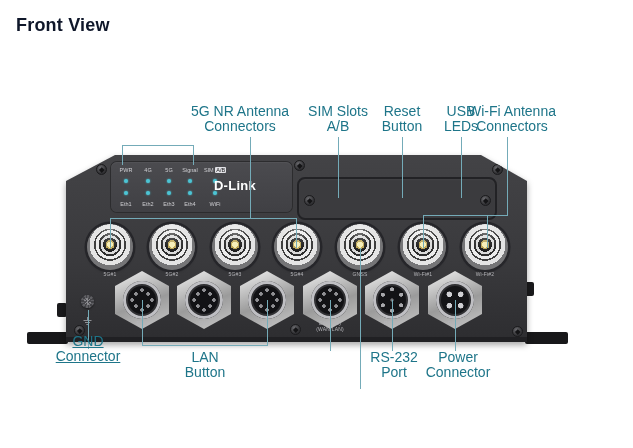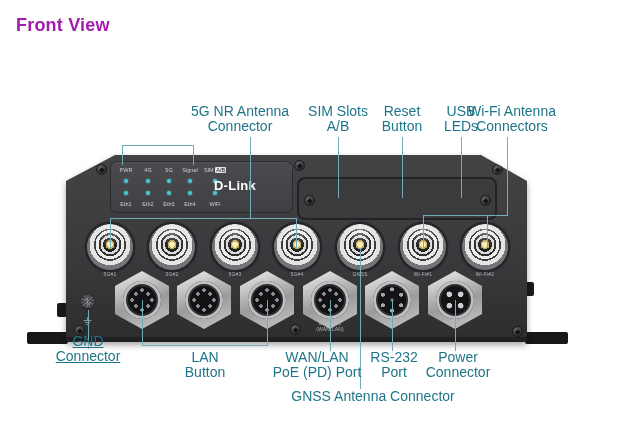--- a/index.html
+++ b/index.html
@@ -1,19 +1,19 @@
 <!DOCTYPE html>
 <html><head>
 <meta charset="utf-8">
 <style>
   html,body{margin:0;padding:0;background:#fff;}
   .stage{position:relative;width:633px;height:448px;background:#fff;overflow:hidden;
          font-family:"Liberation Sans",sans-serif;}
   .title{position:absolute;left:16px;top:14px;font:700 18px/22px "Liberation Sans",sans-serif;
-         color:#a21caf;letter-spacing:.2px;}
+         color:#0f172a;letter-spacing:.2px;}
   .callout{position:absolute;transform:translateX(-50%);text-align:center;
            font:400 14px/15px "Liberation Sans",sans-serif;color:#1e7589;
            white-space:pre-line;z-index:6;}
   .ln{position:absolute;background:#74abb8;z-index:5;}
   
   .device-wrap{position:absolute;left:66px;top:155px;z-index:2;
                filter:drop-shadow(0 3px 3px rgba(0,0,0,.35));}
   .device{position:relative;width:461px;height:187px;
           background:linear-gradient(180deg,#434346,#3a3a3d 55%,#2d2d30);
           clip-path:polygon(49px 0,415px 0,461px 26px,461px 100%,0 100%,0 26px);}
@@ -91,41 +91,38 @@
   .gnd-mark{position:absolute;left:11px;top:157px;width:20px;text-align:center;}
 </style>
 </head>
 <body>
 
 <div class="stage">
 
   <div class="title">Front View</div>
 
   <div class="callout" style="left:240px;top:104px;">5G NR Antenna
-Connector</div>
+Connectors</div>
   <div class="callout" style="left:402px;top:104px;">Reset
 Button</div>
   <div class="callout" style="left:338px;top:104px;">SIM Slots
 A/B</div>
   <div class="callout" style="left:461px;top:104px;">USB
 LEDs</div>
   <div class="callout" style="left:512px;top:104px;">Wi-Fi Antenna
 Connectors</div>
 
   <div class="callout" style="left:88px;top:334px;text-decoration:underline;">GND
 Connector</div>
   <div class="callout" style="left:205px;top:350px;">LAN
 Button</div>
-  <div class="callout" style="left:317px;top:350px;">WAN/LAN
-PoE (PD) Port</div>
   <div class="callout" style="left:394px;top:350px;">RS-232
 Port</div>
   <div class="callout" style="left:458px;top:350px;">Power
 Connector</div>
-  <div class="callout" style="left:373px;top:389px;">GNSS Antenna Connector</div>
 
   <div class="ln" style="left:122px;top:145px;width:72px;height:1px;"></div>
   <div class="ln" style="left:122px;top:145px;width:1px;height:20px;"></div>
   <div class="ln" style="left:193px;top:145px;width:1px;height:20px;"></div>
   <div class="ln" style="left:250px;top:137px;width:1px;height:82px;"></div>
   <div class="ln" style="left:110px;top:218px;width:187px;height:1px;"></div>
   <div class="ln" style="left:110px;top:218px;width:1px;height:30px;"></div>
   <div class="ln" style="left:296px;top:218px;width:1px;height:30px;"></div>
   <div class="ln" style="left:338px;top:137px;width:1px;height:61px;"></div>
   <div class="ln" style="left:402px;top:137px;width:1px;height:61px;"></div>

